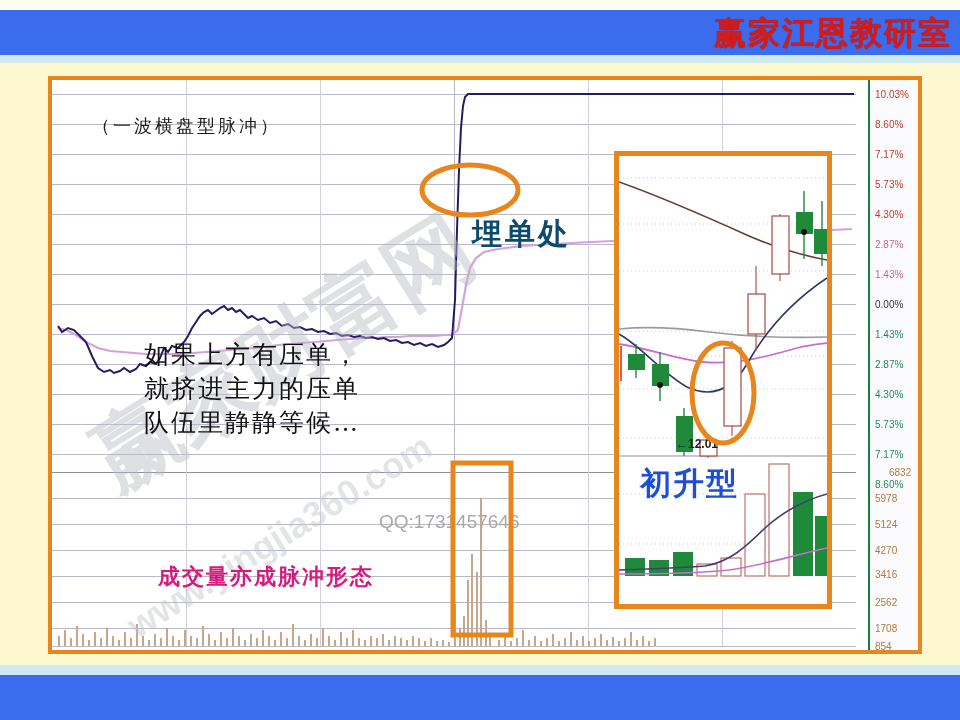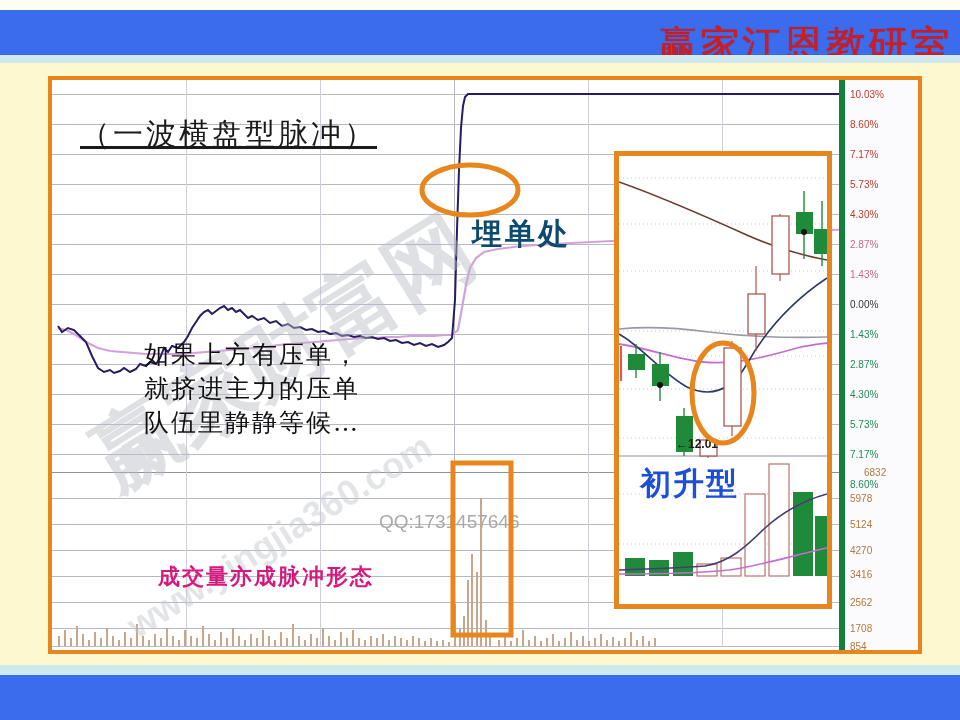--- a/index.html
+++ b/index.html
@@ -11,44 +11,44 @@
   }
   #stage{position:absolute;left:0;top:0;width:960px;height:720px;}
 
   
   .top-white{position:absolute;left:0;top:0;width:960px;height:10px;background:#fdfdf2;}
   .header-bar{
     position:absolute;left:0;top:10px;width:960px;height:45px;
     background:#3a6ced;
   }
   .header-title{
-    position:absolute;right:8px;top:16px;
+    position:absolute;right:8px;top:4px;
     font-family:"DejaVu Serif","Liberation Serif",serif;
-    font-size:40px;font-weight:normal;color:#d21b1b;
+    font-size:32px;font-weight:bold;color:#d21b1b;
     letter-spacing:2px;line-height:38px;
     text-shadow:0 0 1px #b01010;
   }
   .header-rule{position:absolute;left:0;top:55px;width:960px;height:8px;background:#cfeaef;}
 
   
   .page-body{position:absolute;left:0;top:63px;width:960px;height:602px;background:#fdf8cf;}
   .bottom-rule{position:absolute;left:0;top:665px;width:960px;height:10px;background:#cfeaef;}
   .footer-bar{position:absolute;left:0;top:675px;width:960px;height:45px;background:#3a6ced;}
 
   
   .chart-frame{
     position:absolute;left:48px;top:76px;width:874px;height:578px;
     border:4px solid #e8861e;background:#ffffff;box-sizing:border-box;
   }
   .plot{position:absolute;left:0;top:0;width:866px;height:570px;overflow:hidden;}
 
   
   .axis-col{
-    position:absolute;right:0;top:0;width:79px;height:570px;
-    background:#fbfbfd;border-left:6px solid #15803d;box-sizing:border-box;
+    position:absolute;right:0;top:0;width:50px;height:570px;
+    background:#fbfbfd;border-left:2px solid #15803d;box-sizing:border-box;
   }
   .axis-tick{
     position:absolute;left:5px;font-size:10px;line-height:10px;
     font-family:"Liberation Sans",sans-serif;white-space:nowrap;
   }
 
   
   .watermark{
     position:absolute;left:90px;top:225px;width:520px;height:330px;
     pointer-events:none;opacity:.45;
@@ -61,23 +61,23 @@
   }
   .wm-url{
     position:absolute;left:0px;top:300px;
     font-family:"Liberation Sans",sans-serif;
     font-size:36px;font-weight:bold;color:#c2c5cc;
     transform:rotate(-32deg);transform-origin:left bottom;white-space:nowrap;
   }
 
   
   .ann-title{
-    position:absolute;left:80px;top:114px;
+    position:absolute;left:92px;top:114px;
     font-family:"DejaVu Serif","Liberation Serif",serif;
-    font-size:30px;color:#1b1b1b;letter-spacing:3px;white-space:nowrap;text-decoration:underline;
+    font-size:18px;color:#1b1b1b;letter-spacing:3px;white-space:nowrap;
   }
   .ann-maidan{
     position:absolute;left:472px;top:214px;
     font-family:"DejaVu Sans","Liberation Sans",sans-serif;
     font-size:30px;font-weight:bold;color:#0c4a6e;letter-spacing:3px;
     white-space:nowrap;
   }
   .ann-block{
     position:absolute;left:144px;top:338px;
     font-family:"DejaVu Serif","Liberation Serif",serif;

